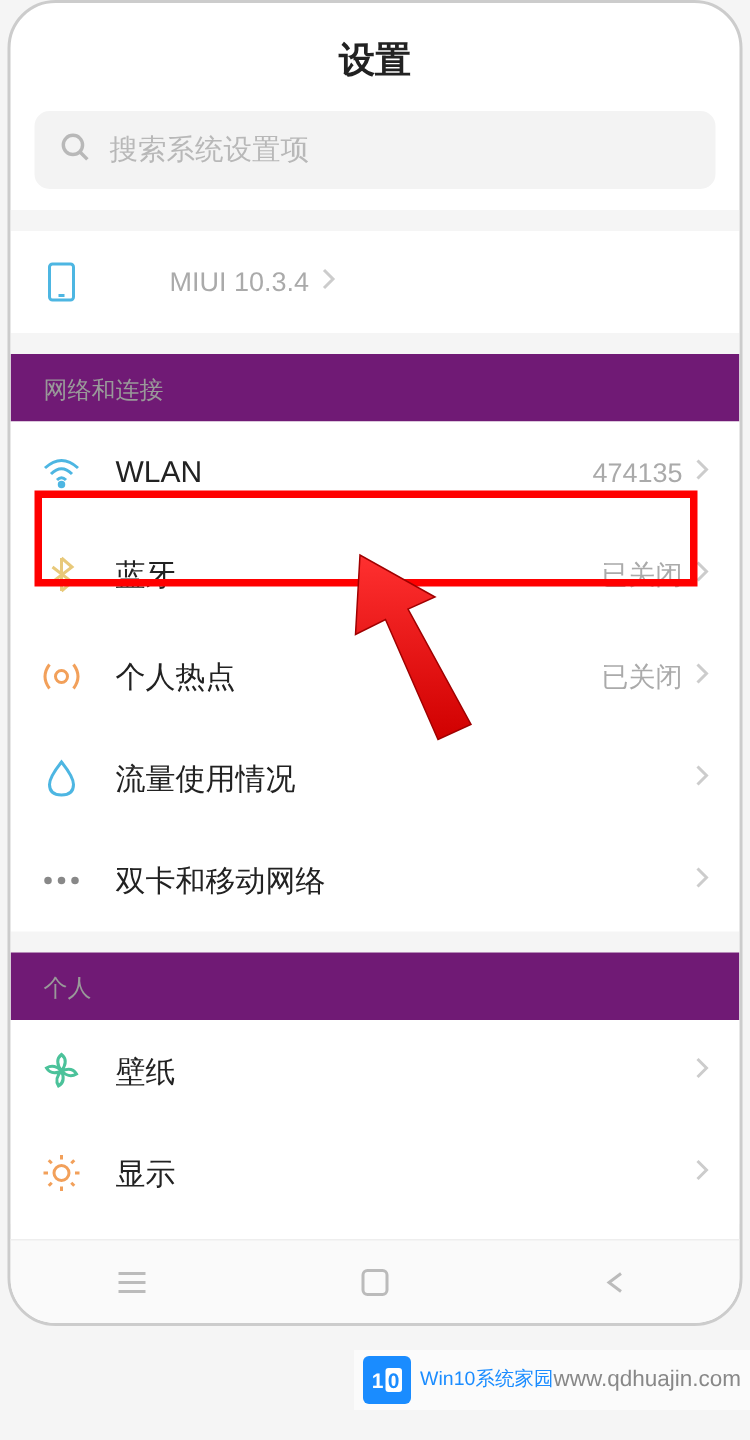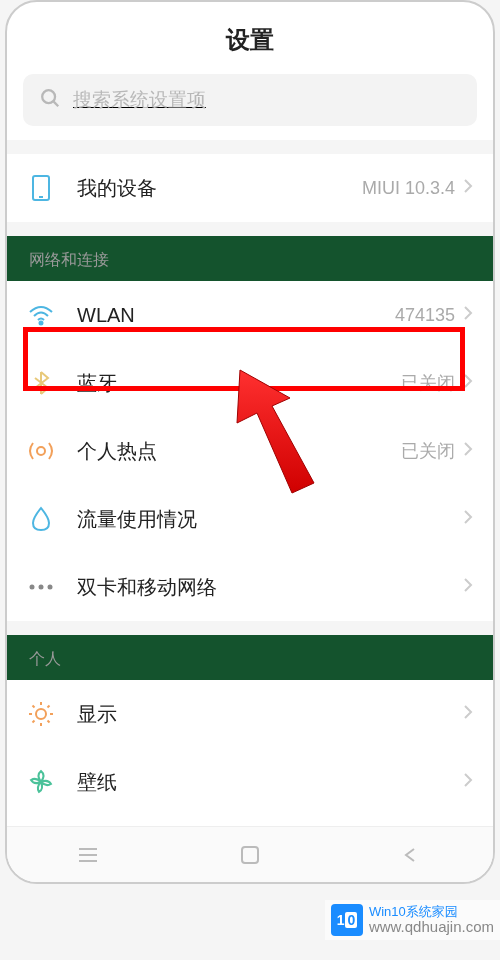--- a/index.html
+++ b/index.html
@@ -37,40 +37,39 @@
     .search-row {
       padding: 0 16px 14px;
     }
     .search-box {
       background: #f3f3f3;
       border-radius: 10px;
       height: 52px;
       display: flex;
       align-items: center;
       padding: 0 16px;
-      text-decoration: underline;
     }
     .search-icon {
       color: #b8b8b8;
       margin-right: 12px;
       flex-shrink: 0;
     }
     .search-placeholder {
       color: #b8b8b8;
       font-size: 19px;
     }
     .section-divider {
       height: 14px;
       background: #f5f5f5;
     }
     .section-header {
       padding: 14px 22px 10px;
       color: #999;
       font-size: 16px;
-      background: #14532d;
+      background: #701a75;
     }
     .list-item {
       display: flex;
       align-items: center;
       padding: 18px 20px;
       background: #fff;
       min-height: 68px;
     }
     .item-icon {
       width: 28px;
@@ -145,21 +144,21 @@
       display: flex;
       align-items: center;
       justify-content: center;
       color: #fff;
       font-weight: bold;
       font-size: 14px;
       margin-right: 6px;
     }
     .watermark-text {
       display: flex;
-      flex-direction: column;
+      flex-direction: row;
       line-height: 1.1;
     }
     .watermark-line1 {
       font-size: 13px;
       color: #1a8cff;
       font-weight: 500;
     }
     .watermark-line2 {
       font-size: 15px;
       color: #888;
@@ -193,21 +192,20 @@
 
     <div class="section-divider"></div>
 
     <div class="list-item">
       <span class="item-icon">
         <svg width="24" height="28" viewBox="0 0 24 28" fill="none" stroke="#4db6e2" stroke-width="2">
             <rect x="4" y="2" width="16" height="24" rx="2"></rect>
             <line x1="10" y1="23" x2="14" y2="23"></line>
           </svg>
       </span>
-      <span class="item-label">我的设备</span>
       <span class="item-value">MIUI 10.3.4</span>
       <span class="chevron">
         <svg width="10" height="16" viewBox="0 0 10 16" fill="none" stroke="currentColor" stroke-width="2">
             <polyline points="2,2 8,8 2,14"></polyline>
           </svg>
       </span>
     </div>
 
     <div class="section-divider"></div>
 
@@ -290,50 +288,50 @@
       <span class="chevron">
         <svg width="10" height="16" viewBox="0 0 10 16" fill="none" stroke="currentColor" stroke-width="2">
             <polyline points="2,2 8,8 2,14"></polyline>
           </svg>
       </span>
     </div>
 
     <div class="section-divider"></div>
 
     <div class="section-header">个人</div>
+
+    <div class="list-item">
+      <span class="item-icon">
+        <svg width="26" height="26" viewBox="0 0 26 26" fill="none" stroke="#4bc29a" stroke-width="2">
+            <path d="M13 13 Q8 6 13 2 Q18 6 13 13 Q20 10 23 15 Q18 18 13 13 Q16 20 11 23 Q8 18 13 13 Q6 16 3 11 Q8 8 13 13"></path>
+          </svg>
+      </span>
+      <span class="item-label">壁纸</span>
+      <span class="chevron">
+        <svg width="10" height="16" viewBox="0 0 10 16" fill="none" stroke="currentColor" stroke-width="2">
+            <polyline points="2,2 8,8 2,14"></polyline>
+          </svg>
+      </span>
+    </div>
 
     <div class="list-item">
       <span class="item-icon">
         <svg width="26" height="26" viewBox="0 0 26 26" fill="none" stroke="#f2a05a" stroke-width="2">
             <circle cx="13" cy="13" r="5"></circle>
             <line x1="13" y1="1" x2="13" y2="4"></line>
             <line x1="13" y1="22" x2="13" y2="25"></line>
             <line x1="1" y1="13" x2="4" y2="13"></line>
             <line x1="22" y1="13" x2="25" y2="13"></line>
             <line x1="4.5" y1="4.5" x2="6.5" y2="6.5"></line>
             <line x1="19.5" y1="19.5" x2="21.5" y2="21.5"></line>
             <line x1="4.5" y1="21.5" x2="6.5" y2="19.5"></line>
             <line x1="19.5" y1="6.5" x2="21.5" y2="4.5"></line>
           </svg>
       </span>
       <span class="item-label">显示</span>
-      <span class="chevron">
-        <svg width="10" height="16" viewBox="0 0 10 16" fill="none" stroke="currentColor" stroke-width="2">
-            <polyline points="2,2 8,8 2,14"></polyline>
-          </svg>
-      </span>
-    </div>
-
-    <div class="list-item">
-      <span class="item-icon">
-        <svg width="26" height="26" viewBox="0 0 26 26" fill="none" stroke="#4bc29a" stroke-width="2">
-            <path d="M13 13 Q8 6 13 2 Q18 6 13 13 Q20 10 23 15 Q18 18 13 13 Q16 20 11 23 Q8 18 13 13 Q6 16 3 11 Q8 8 13 13"></path>
-          </svg>
-      </span>
-      <span class="item-label">壁纸</span>
       <span class="chevron">
         <svg width="10" height="16" viewBox="0 0 10 16" fill="none" stroke="currentColor" stroke-width="2">
             <polyline points="2,2 8,8 2,14"></polyline>
           </svg>
       </span>
     </div>
 
   </div>
 
   <div class="navbar">

